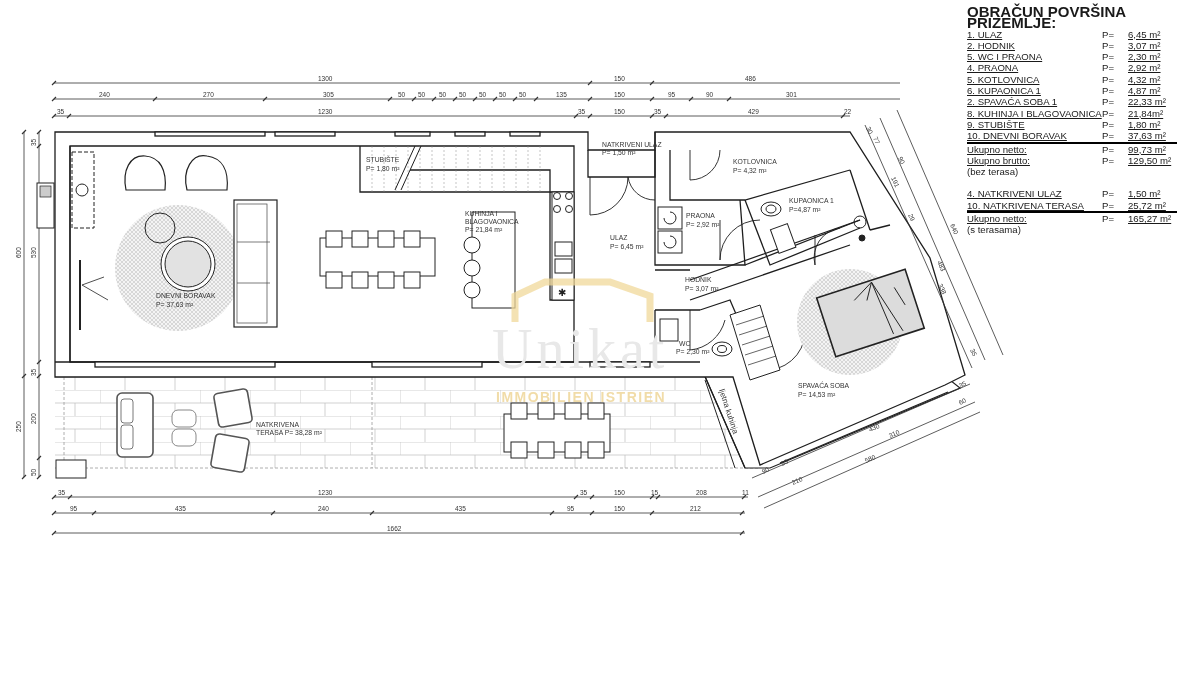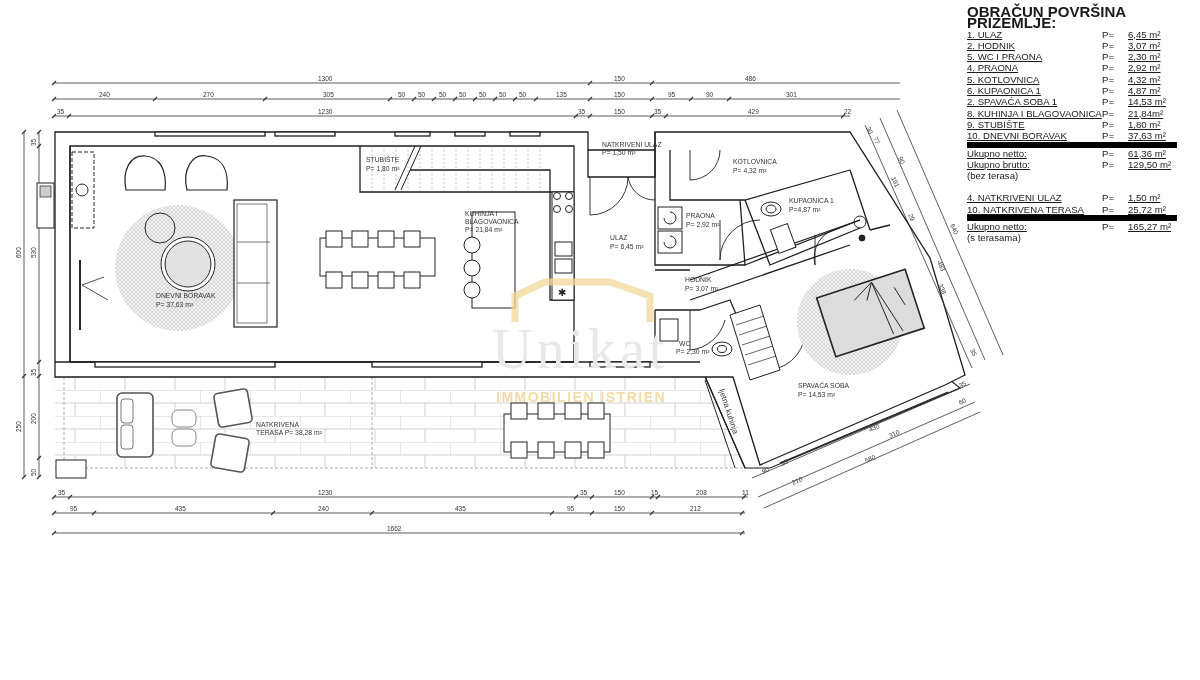--- a/index.html
+++ b/index.html
@@ -4,21 +4,21 @@
 <style>
   html, body { margin: 0; padding: 0; background: #ffffff; }
   body { width: 1200px; height: 680px; position: relative; overflow: hidden; font-family: "Liberation Sans", sans-serif; color: #222; }
   #plan { position: absolute; left: 0; top: 0; width: 1200px; height: 680px; }
   .legend { position: absolute; left: 967px; top: 6px; width: 210px; font-size: 9.6px; line-height: 11.3px; color: #1a1a1a; }
   .legend .title { font-weight: bold; font-size: 15px; }
   .legend .row { display: flex; white-space: nowrap; }
   .legend .row .name { width: 135px; text-decoration: underline; }
   .legend .row .p { width: 26px; }
   .legend .row .val { flex: 1; text-decoration: underline; }
-  .legend .underline { border-bottom: 6px solid #000000; justify-content: space-between; }
+  .legend .underline { border-bottom: 2px solid #000000; justify-content: space-between; }
   .legend .gap { height: 11px; }
   svg text { font-family: "Liberation Sans", sans-serif; }
   .dim { font-size: 6.5px; fill: #333; }
   .room { font-size: 6.8px; fill: #333; }
   .wm1 { font-family: "Liberation Serif", serif; font-size: 56px; fill: #e8e8e8; letter-spacing: 4px; }
   .wm2 { font-size: 14px; font-weight: bold; fill: #f1dca8; letter-spacing: 1.5px; }
 </style>
 </head>
 <body>
 
@@ -371,41 +371,41 @@
       <span class="val">4,32 m²</span>
     </div>
   <div class="row">
       <span class="name">6. KUPAONICA 1</span>
       <span class="p">P=</span>
       <span class="val">4,87 m²</span>
     </div>
   <div class="row">
       <span class="name">2. SPAVAĆA SOBA 1</span>
       <span class="p">P=</span>
-      <span class="val">14,53 m²</span>
+      <span class="val">22,33 m²</span>
     </div>
   <div class="row">
       <span class="name">8. KUHINJA I BLAGOVAONICA</span>
       <span class="p">P=</span>
       <span class="val">21,84m²</span>
     </div>
   <div class="row">
       <span class="name">9. STUBIŠTE</span>
       <span class="p">P=</span>
       <span class="val">1,80 m²</span>
     </div>
   <div class="row underline">
       <span class="name">10. DNEVNI BORAVAK</span>
       <span class="p">P=</span>
       <span class="val">37,63 m²</span>
     </div>
   <div class="row">
       <span class="name">Ukupno netto:</span>
       <span class="p">P=</span>
-      <span class="val">61,36 m²</span>
+      <span class="val">99,73 m²</span>
     </div>
   <div class="row">
       <span class="name">Ukupno brutto:</span>
       <span class="p">P=</span>
       <span class="val">129,50 m²</span>
     </div>
   <div>(bez terasa)</div>
   <div class="gap"></div>
   <div class="row">
       <span class="name">4. NATKRIVENI ULAZ</span>

